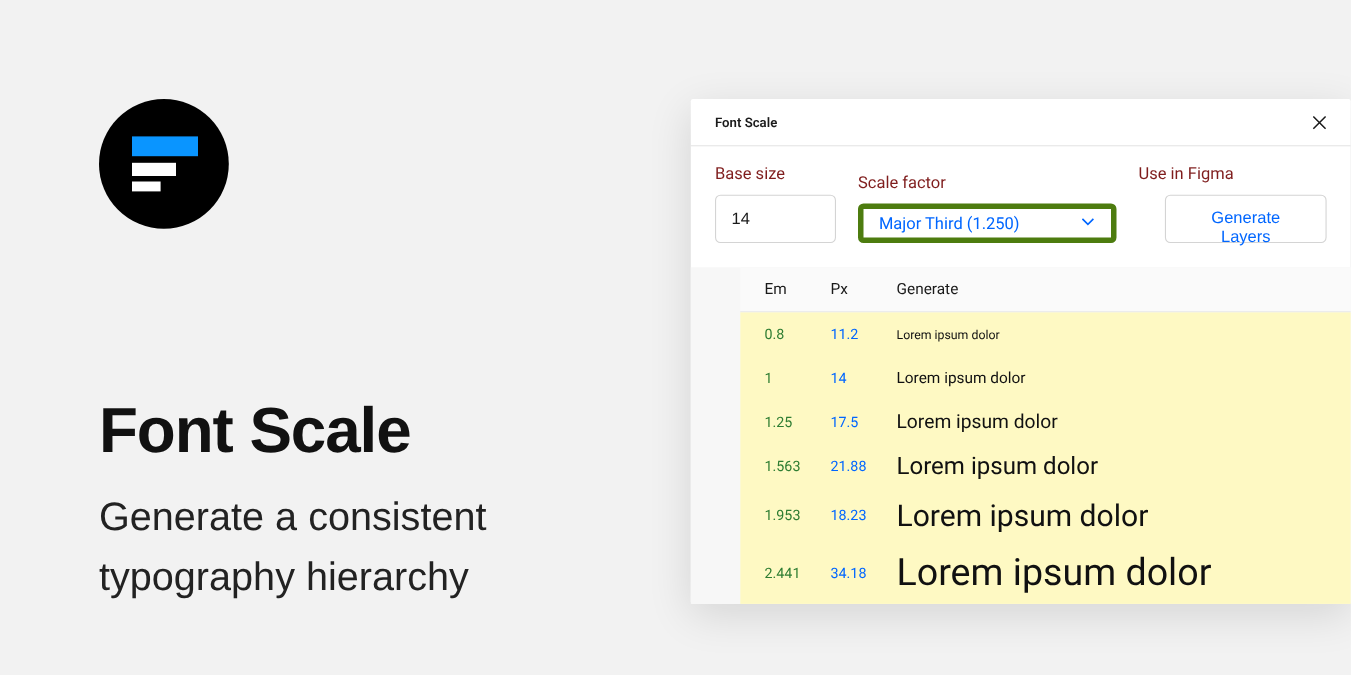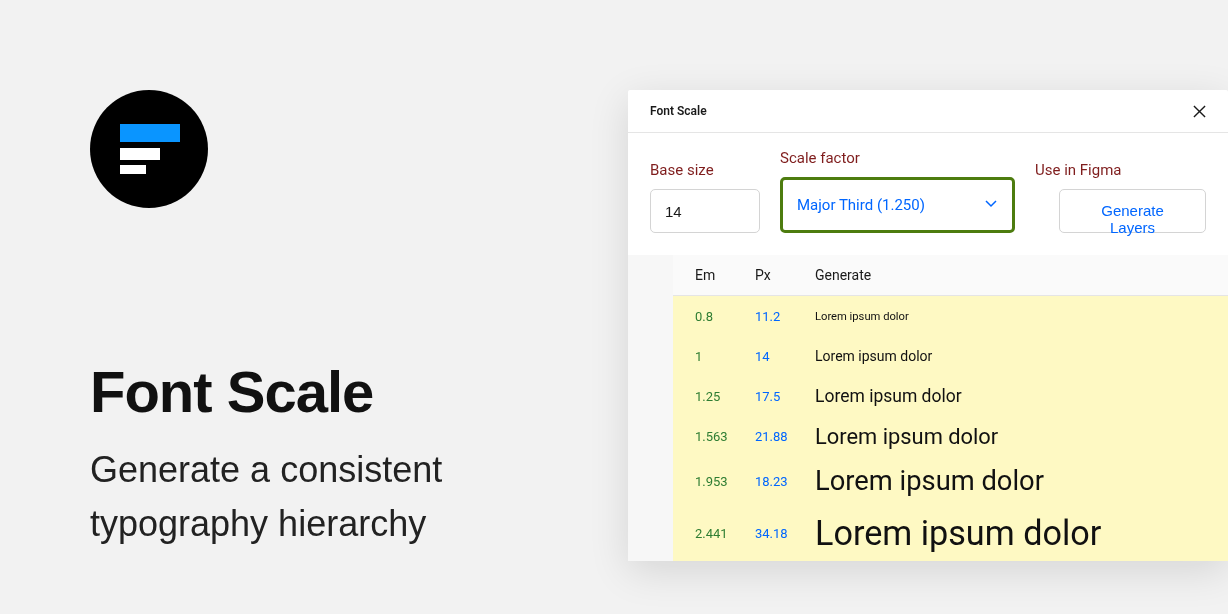--- a/index.html
+++ b/index.html
@@ -110,22 +110,22 @@
     height: 44px;
     border: 1px solid #d4d4d4;
     border-radius: 5px;
     padding: 0 14px;
     font-size: 15px;
     color: #1a1a1a;
     outline: none;
   }
   .select-box {
     width: 235px;
-    height: 56px;
-    border: 3px solid #4d7c0f;
+    height: 36px;
+    border: 5px solid #4d7c0f;
     border-radius: 5px;
     padding: 0 14px;
     display: flex;
     align-items: center;
     justify-content: space-between;
     color: #0066ff;
     font-size: 15px;
     cursor: pointer;
   }
   .chevron-icon svg {

